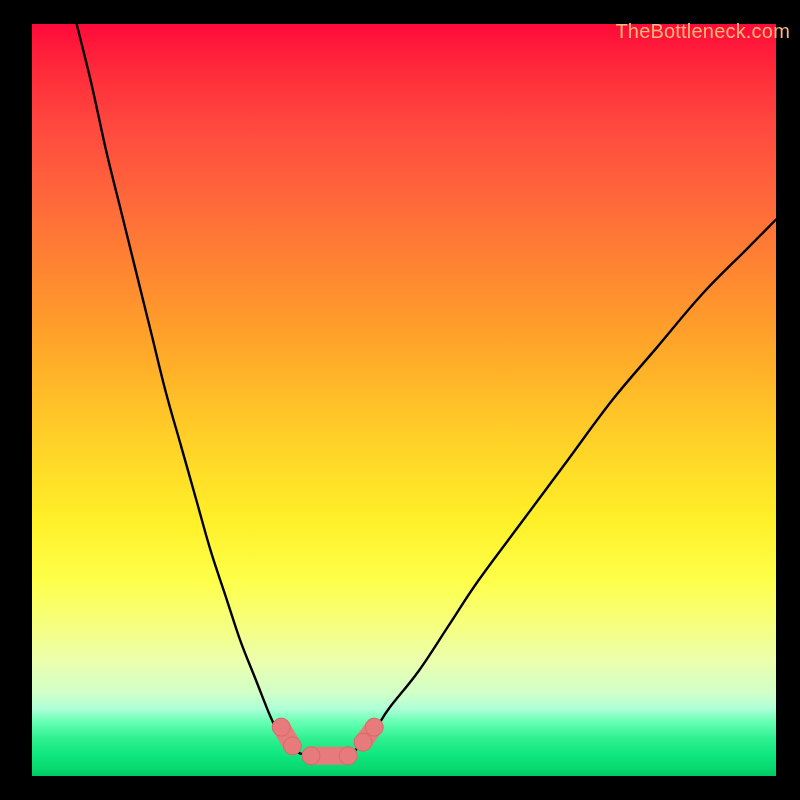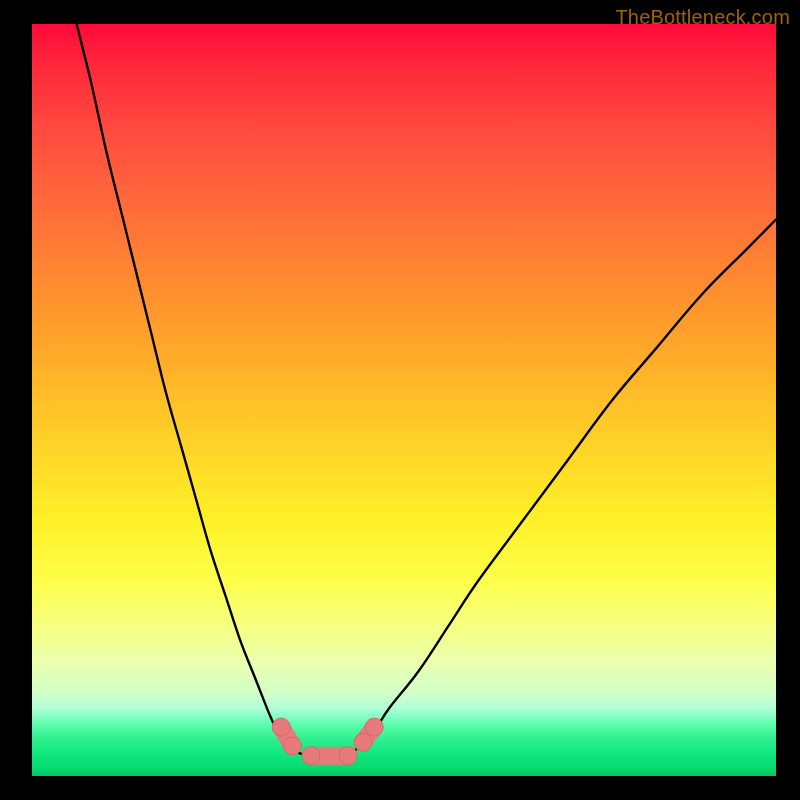--- a/index.html
+++ b/index.html
@@ -41,23 +41,23 @@
       #b0ffd8 91%,
       #60ffb0 93%,
       #30f090 95%,
       #10e880 97%,
       #08d870 99%,
       #00c860 100%
     );
   }
   .watermark {
     position: absolute;
-    top: 6px;
+    top: 20px;
     right: 10px;
-    color: #a16207;
+    color: #fdba74;
     font-size: 20px;
     font-weight: 400;
     letter-spacing: 0.2px;
     user-select: none;
   }
   svg.curves {
     position: absolute;
     left: 32px;
     top: 24px;
     width: 744px;

